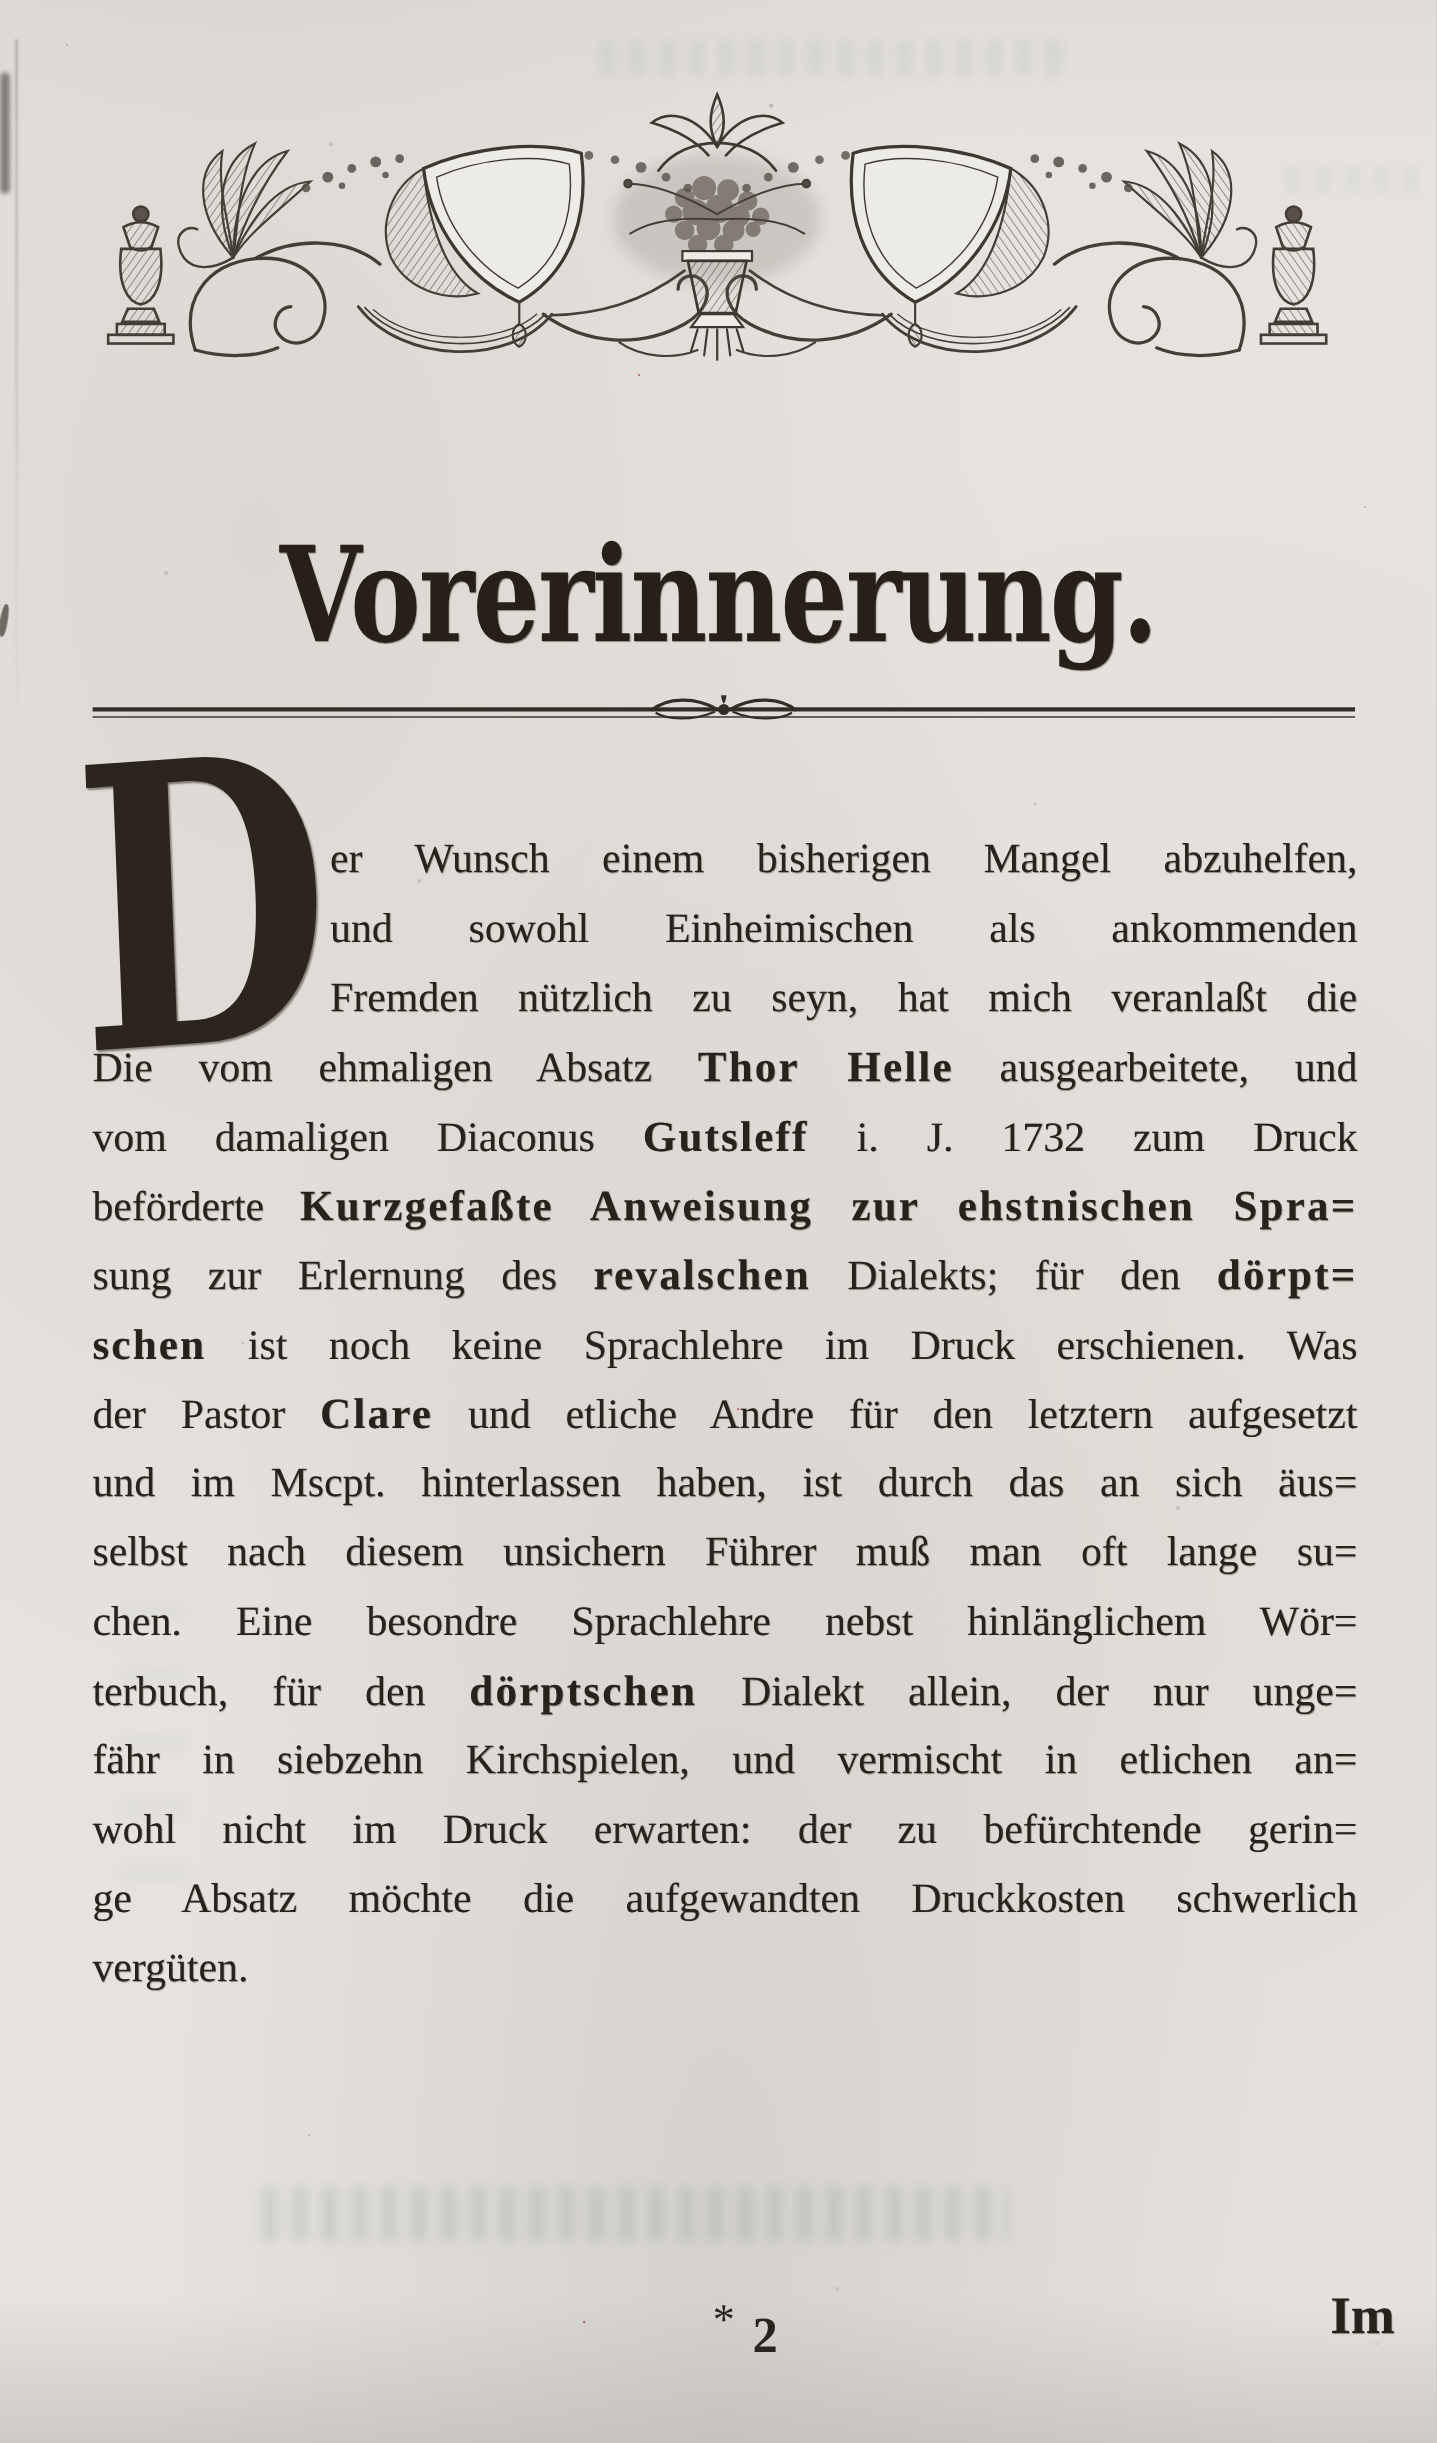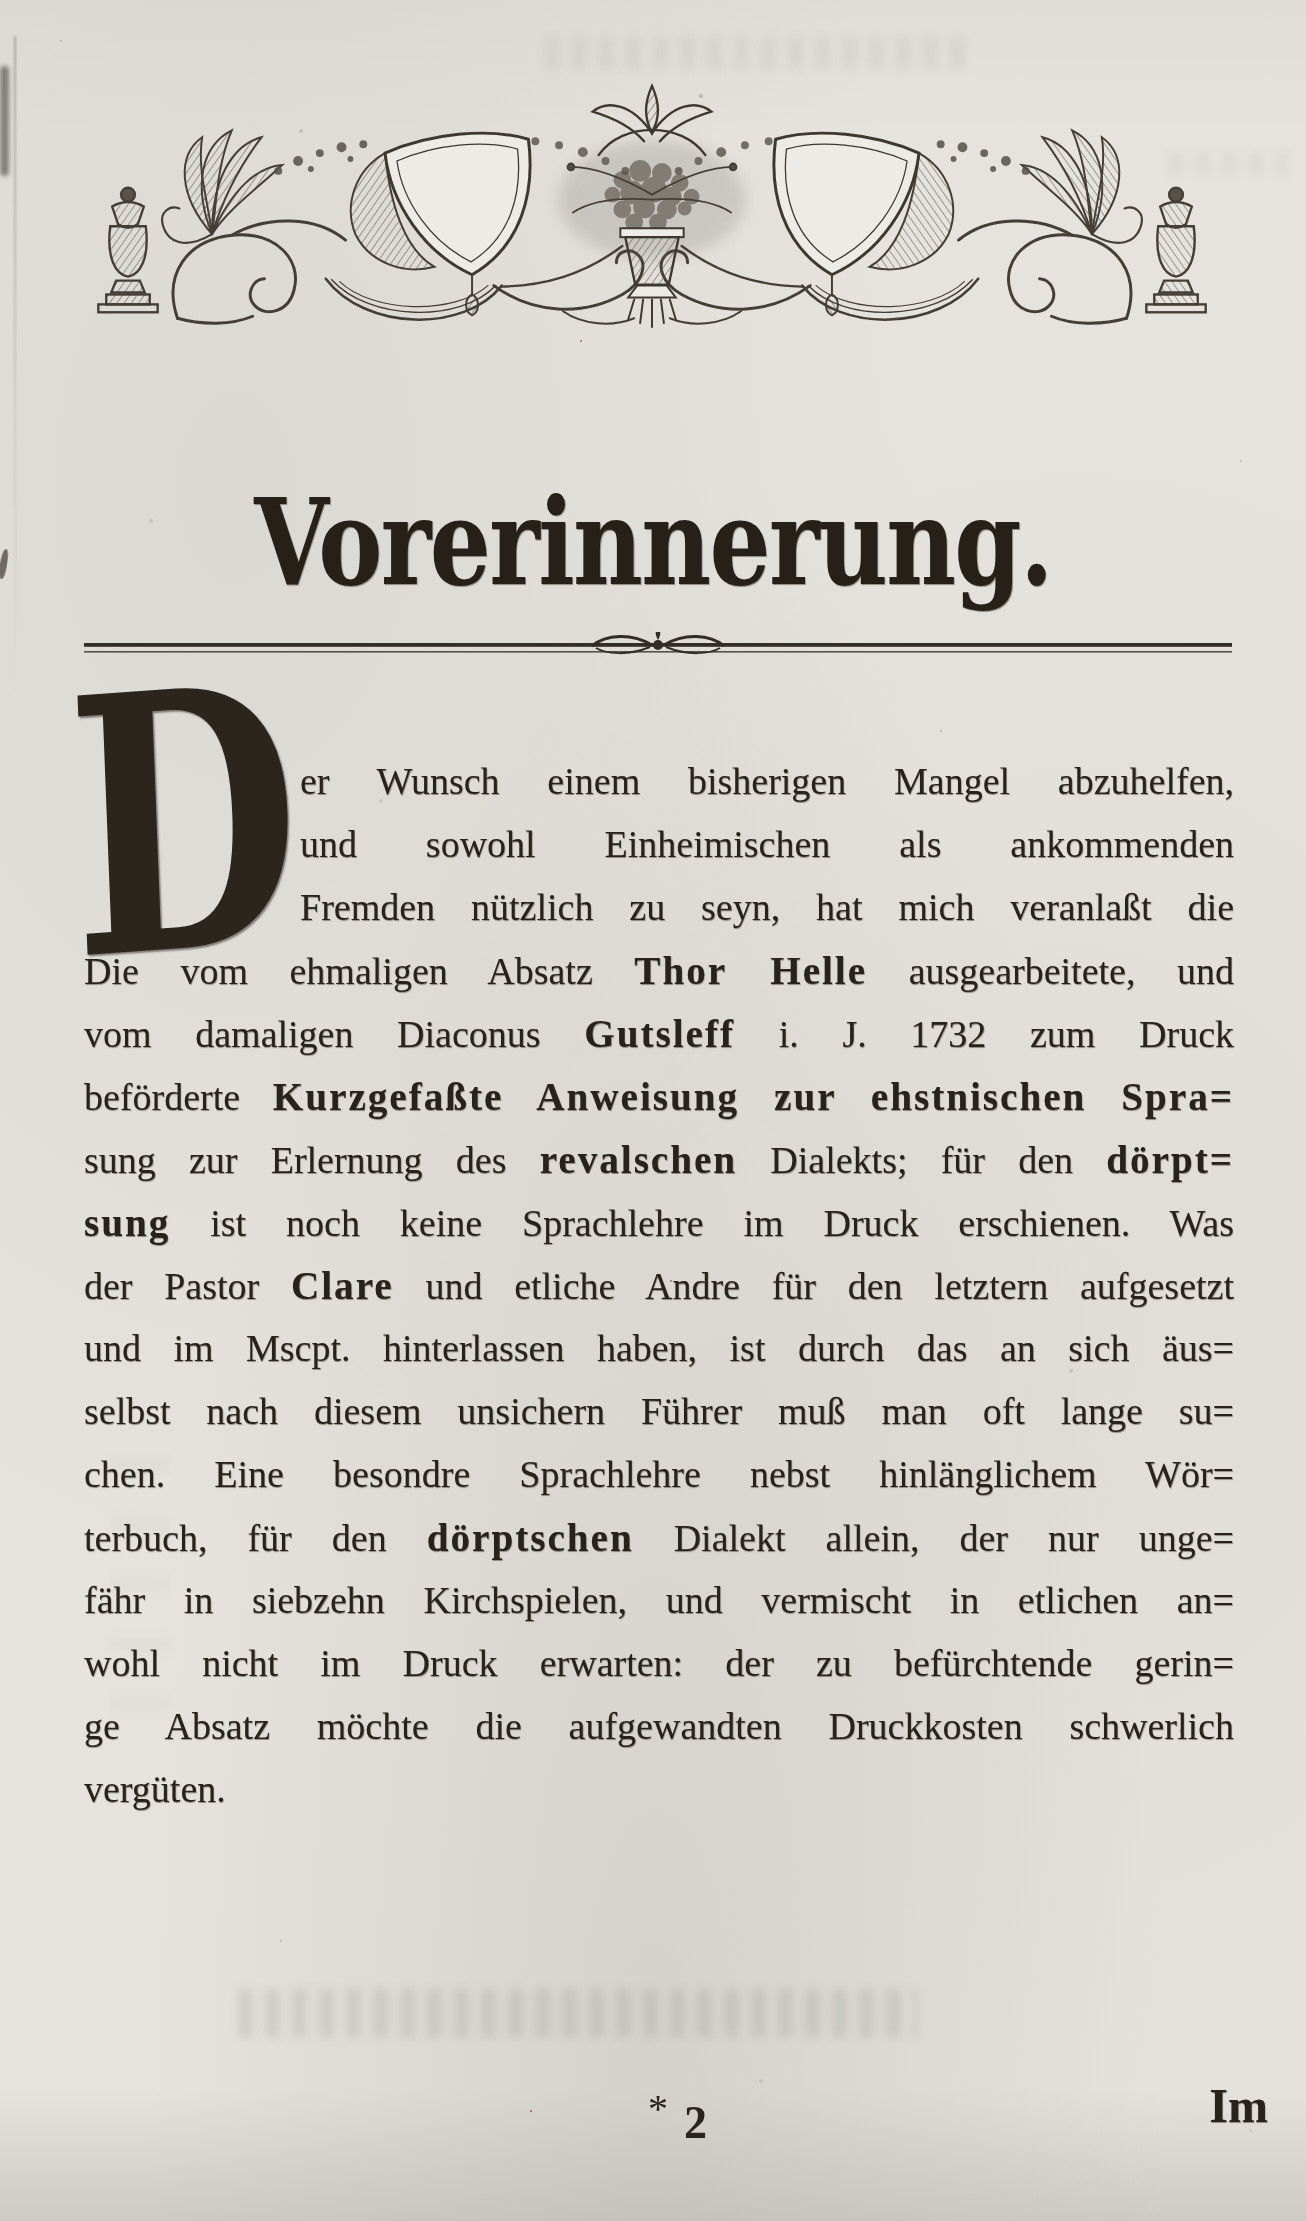--- a/index.html
+++ b/index.html
@@ -239,21 +239,21 @@
   <div class="dropcap">D</div>
 
   <div class="body-text" id="text-lines">
       <div class="tline indent"><span>er Wunsch einem bisherigen Mangel abzuhelfen,</span></div>
       <div class="tline indent"><span>und sowohl Einheimischen als ankommenden</span></div>
       <div class="tline indent"><span>Fremden nützlich zu seyn, hat mich veranlaßt die</span></div>
       <div class="tline"><span>Die vom ehmaligen Absatz </span><span class="emph">Thor Helle</span><span> ausgearbeitete, und</span></div>
       <div class="tline"><span>vom damaligen Diaconus </span><span class="emph">Gutsleff</span><span> i. J. 1732 zum Druck</span></div>
       <div class="tline"><span>beförderte </span><span class="emph">Kurzgefaßte Anweisung zur ehstnischen Spra=</span></div>
       <div class="tline"><span>sung zur Erlernung des </span><span class="emph">revalschen</span><span> Dialekts; für den </span><span class="emph">dörpt=</span></div>
-      <div class="tline"><span class="emph">sung</span><span> ist noch keine Sprachlehre im Druck erschienen. Was</span></div>
+      <div class="tline"><span class="emph">schen</span><span> ist noch keine Sprachlehre im Druck erschienen. Was</span></div>
       <div class="tline"><span>der Pastor </span><span class="emph">Clare</span><span> und etliche Andre für den letztern aufgesetzt</span></div>
       <div class="tline"><span>und im Mscpt. hinterlassen haben, ist durch das an sich äus=</span></div>
       <div class="tline"><span>selbst nach diesem unsichern Führer muß man oft lange su=</span></div>
       <div class="tline"><span>chen. Eine besondre Sprachlehre nebst hinlänglichem Wör=</span></div>
       <div class="tline"><span>terbuch, für den </span><span class="emph">dörptschen</span><span> Dialekt allein, der nur unge=</span></div>
       <div class="tline"><span>fähr in siebzehn Kirchspielen, und vermischt in etlichen an=</span></div>
       <div class="tline"><span>wohl nicht im Druck erwarten: der zu befürchtende gerin=</span></div>
       <div class="tline"><span>ge Absatz möchte die aufgewandten Druckkosten schwerlich</span></div>
       <div class="tline last"><span>vergüten.</span></div>
     </div>

